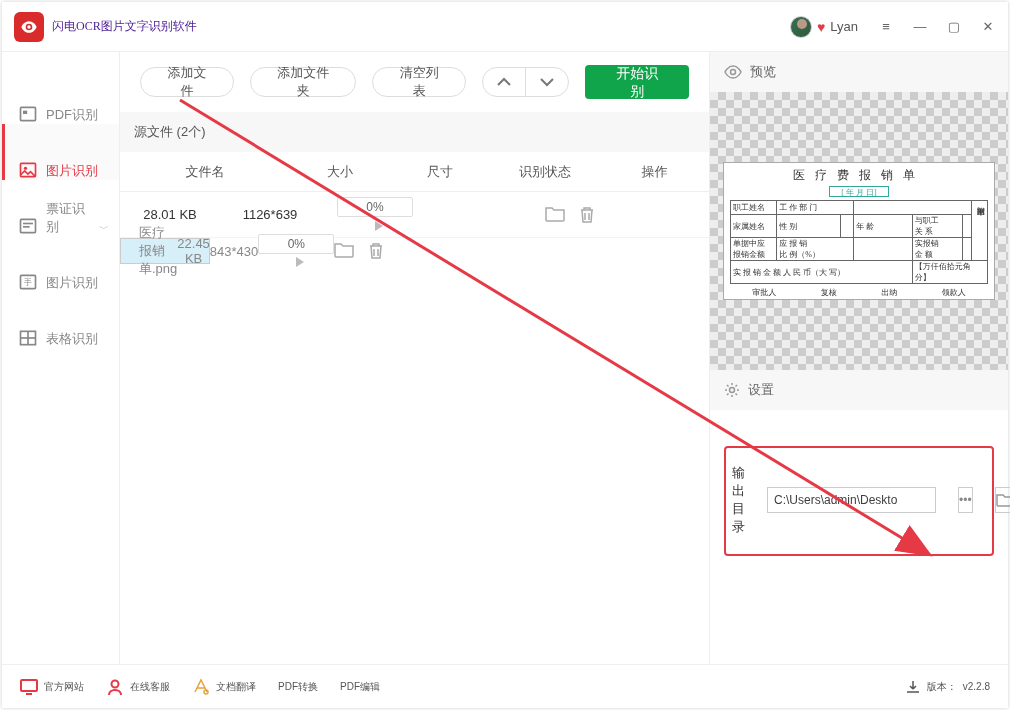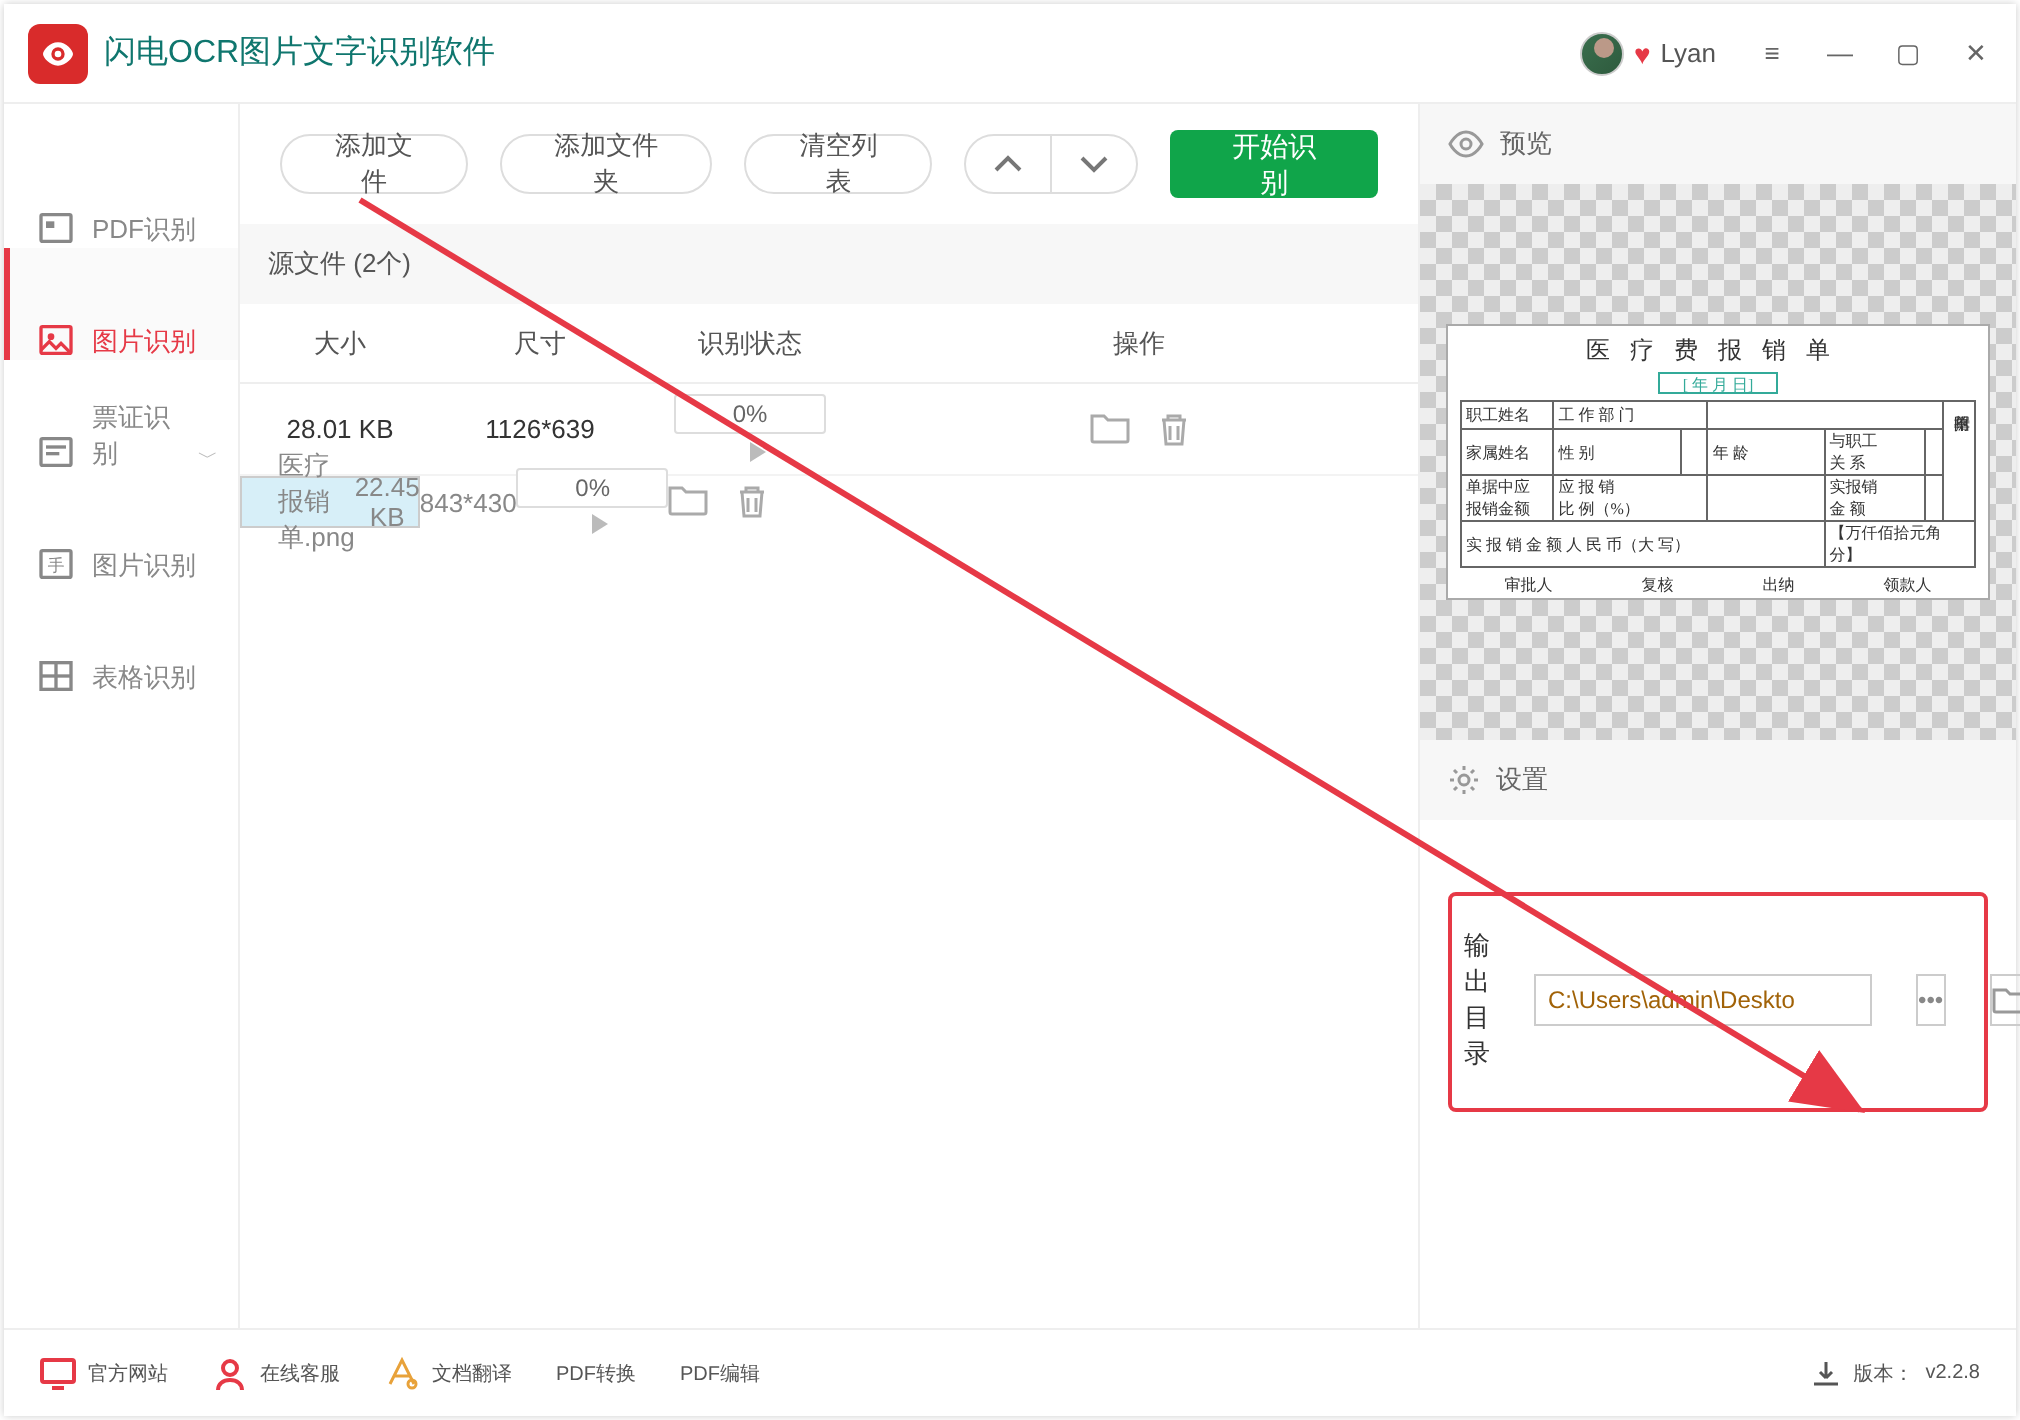--- a/index.html
+++ b/index.html
@@ -1,21 +1,21 @@
 <!DOCTYPE html>
 <html><head>
 <meta charset="utf-8">
 <style>
 * { margin:0; padding:0; box-sizing:border-box; }
 body { font-family:"Microsoft YaHei","PingFang SC",Arial,sans-serif; font-size:13px; color:#333; background:#fff; width:1010px; height:710px; overflow:hidden; }
 .window { width:1006px; height:706px; margin:2px; background:#fff; box-shadow:0 0 4px rgba(0,0,0,.2); display:flex; flex-direction:column; position:relative; }
 .titlebar { height:50px; display:flex; align-items:center; padding:0 12px; border-bottom:1px solid #eee; }
 .logo { width:30px; height:30px; background:#d92b2b; border-radius:6px; display:flex; align-items:center; justify-content:center; margin-right:8px; }
 .logo svg { width:20px; height:20px; fill:#fff; }
-.app-title { font-size:16px; color:#0f766e; flex:1; }
+.app-title { font-size:12px; color:#4c1d95; flex:1;font-family:Liberation Serif, serif; }
 .user-area { display:flex; align-items:center; gap:3px; margin-right:20px; }
 .avatar { width:22px; height:22px; border-radius:50%; background:linear-gradient(135deg,#3a6f4e,#2e5a3d); position:relative; overflow:hidden; border:1px solid #ccc;}
 .avatar::after{content:"";position:absolute;width:10px;height:10px;background:#b98;border-radius:50%;left:6px;top:2px;}
 .vip-icon{ color:#e63946; font-size:14px; margin-left:2px; }
 .username { font-size:13px; color:#555; margin-left:2px;}
 .win-controls { display:flex; gap:18px; color:#666; }
 .win-btn { width:16px; height:16px; cursor:pointer; display:flex; align-items:center; justify-content:center; }
 .body { flex:1; display:flex; min-height:0; }
 .sidebar { width:118px; border-right:1px solid #eee; display:flex; flex-direction:column; padding-top:16px; }
 .side-item { height:56px; display:flex; align-items:flex-end; padding-left:16px; gap:8px; color:#888; cursor:pointer; position:relative;}
@@ -54,21 +54,21 @@
 .doc-title{ text-align:center; font-size:12px; letter-spacing:10px; font-weight:500; margin-bottom:2px;}
 .doc-date{ width:60px; height:11px; border:1px solid #3a9; margin:0 auto 3px; font-size:8px; text-align:center; color:#3a9;}
 .doc-tbl{ border-collapse:collapse; width:100%; font-size:8px;}
 .doc-tbl td{ border:1px solid #666; height:14px; padding:0 2px;}
 .doc-foot{ display:flex; justify-content:space-around; font-size:8px; margin-top:3px;}
 .settings{ flex:1; padding:14px; position:relative;}
 .setting-row{ display:flex; align-items:center; gap:8px; margin-top:26px; font-size:13px; color:#555;}
 .sel{ width:90px; height:26px; border:1px solid #ccc; display:flex; align-items:center; padding:0 8px; justify-content:space-between; cursor:pointer; color:#888; background:#fafafa;}
 .chk{ width:14px; height:14px; border:1px solid #bbb; display:inline-block; margin-right:4px; vertical-align:middle;}
 .outdir-wrap{ border:2px solid #e63946; border-radius:4px; padding:16px 6px 18px; margin-top:22px; display:flex; align-items:center; gap:22px;}
-.out-input{ flex:1; height:26px; border:1px solid #ccc; padding:0 6px; font-size:12px; color:#a16207;}
+.out-input{ flex:1; height:26px; border:1px solid #ccc; padding:0 6px; font-size:12px; color:#404040;}
 .sq-btn{ width:28px; height:26px; border:1px solid #ccc; display:flex; align-items:center; justify-content:center; cursor:pointer; color:#888; font-size:12px;}
 .arrow-overlay{ position:absolute; left:-580px; top:-350px; pointer-events:none;}
 .footer{ height:44px; border-top:1px solid #eee; display:flex; align-items:center; padding:0 18px; gap:22px; color:#555; font-size:10px;}
 .foot-item{ display:flex; align-items:center; gap:6px; cursor:pointer;}
 .foot-icn{ width:18px; height:18px; display:flex; align-items:center; justify-content:center;}
 .foot-icn.red{ color:#e63946;}
 .foot-icn.or{ color:#e8a23a;}
 .ver{ margin-left:auto; display:flex; align-items:center; gap:6px; color:#555;}
 svg{ display:block; }
 </style>
@@ -166,20 +166,21 @@
             <div class="arrow-btn">
                 <svg width="14" height="10" viewBox="0 0 14 10">
                   <path d="M1 2l6 6 6-6" fill="none" stroke="#777" stroke-width="2"></path>
                 </svg>
               </div>
           </div>
           <button class="start-btn">开始识别</button>
         </div>
         <div class="src-head">源文件 (2个)</div>
         <div class="table-head">
+          <div class="col-name">文件名</div>
           <div class="col-size">大小</div>
           <div class="col-dim">尺寸</div>
           <div class="col-stat">识别状态</div>
           <div class="col-op">操作</div>
         </div>
         <div class="row">
           <div class="col-size">28.01 KB</div>
           <div class="col-dim">1126*639</div>
           <div class="col-stat"><span class="progress">0%</span><span class="play"></span></div>
           <div class="col-op op-icons">

